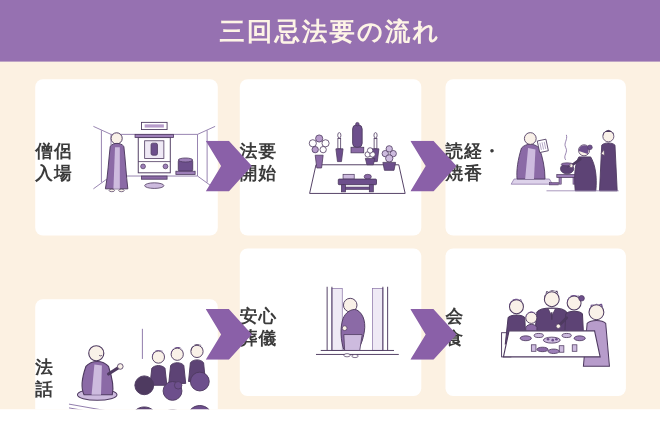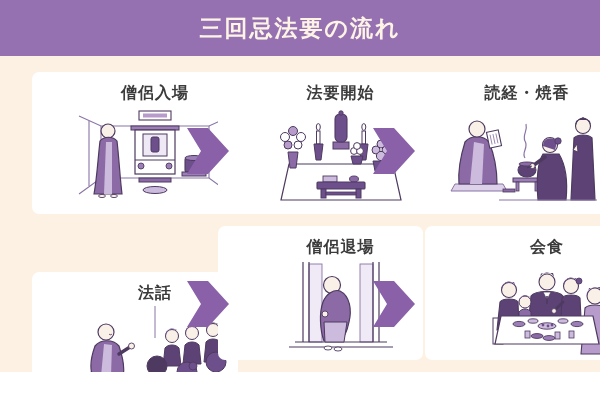--- a/index.html
+++ b/index.html
@@ -12,33 +12,33 @@
   .header{
     position:absolute;top:0;left:0;width:600px;height:56px;
     background:#9671b1;display:flex;align-items:center;justify-content:center;
   }
   .header .title{
     color:#fdf4e6;font-size:23px;font-weight:700;letter-spacing:2px;
   }
   
   .panel{
     position:absolute;background:#ffffff;border-radius:7px;
-    display:flex;flex-direction:column;align-items:center;padding-left:40px;
+    display:flex;flex-direction:row;align-items:center;
   }
   .panel .step-title{
     margin-top:11px;font-size:16px;font-weight:700;color:#3b3b3b;letter-spacing:1px;
     line-height:1.2;
   }
   .panel svg.illus{display:block;margin-top:2px;}
   .p1{left:32px;top:72px;width:166px;height:142px;}
   .p2{left:218px;top:72px;width:165px;height:142px;}
   .p3{left:405px;top:72px;width:164px;height:142px;}
   .p4{left:32px;top:226px;width:166px;height:134px;margin-top:46px;}
   .p5{left:218px;top:226px;width:165px;height:134px;}
-  .p6{left:425px;top:226px;width:164px;height:134px;}
+  .p6{left:405px;top:226px;width:164px;height:134px;}
   
   .arrow{position:absolute;width:42px;height:46px;}
   .a1{left:187px;top:128px;}
   .a2{left:373px;top:128px;}
   .a3{left:187px;top:281px;}
   .a4{left:373px;top:281px;}
   
   .logo{
     position:absolute;right:12px;bottom:7px;
     display:flex;align-items:flex-end;gap:5px;
@@ -197,21 +197,21 @@
         <circle cx="112" cy="68" r="10" fill="#6d4f8c" stroke="#4e3a60" stroke-width="1"></circle>
         <circle cx="118" cy="62" r="4" fill="#6d4f8c" stroke="#4e3a60" stroke-width="0.8"></circle>
         <path d="M98 100 C98 84 126 84 126 100 Z" fill="#5d4375" stroke="#4e3a60" stroke-width="1"></path>
         <circle cx="141" cy="58" r="10" fill="#6d4f8c" stroke="#4e3a60" stroke-width="1"></circle>
         <path d="M127 100 C127 78 155 78 155 100 Z" fill="#6d4f8c" stroke="#4e3a60" stroke-width="1"></path>
       </g>
     </svg>
   </div>
 
   <div class="panel p5">
-    <div class="step-title">僧侶退場</div>
+    <div class="step-title">安心葬儀</div>
     <svg class="illus" width="160" height="100" viewBox="0 0 160 100">
       <rect x="48" y="6" width="13" height="78" fill="#efeaf5" stroke="#8a74a6" stroke-width="0.9"></rect>
       <rect x="99" y="6" width="13" height="78" fill="#efeaf5" stroke="#8a74a6" stroke-width="0.9"></rect>
       <g stroke="#4e3a60" stroke-width="1.2" fill="none">
         <line x1="42" y1="4" x2="42" y2="84"></line>
         <line x1="48" y1="4" x2="48" y2="84"></line>
         <line x1="112" y1="4" x2="112" y2="84"></line>
         <line x1="118" y1="4" x2="118" y2="84"></line>
         <line x1="34" y1="84" x2="126" y2="84"></line>
         <line x1="28" y1="89" x2="132" y2="89"></line>

